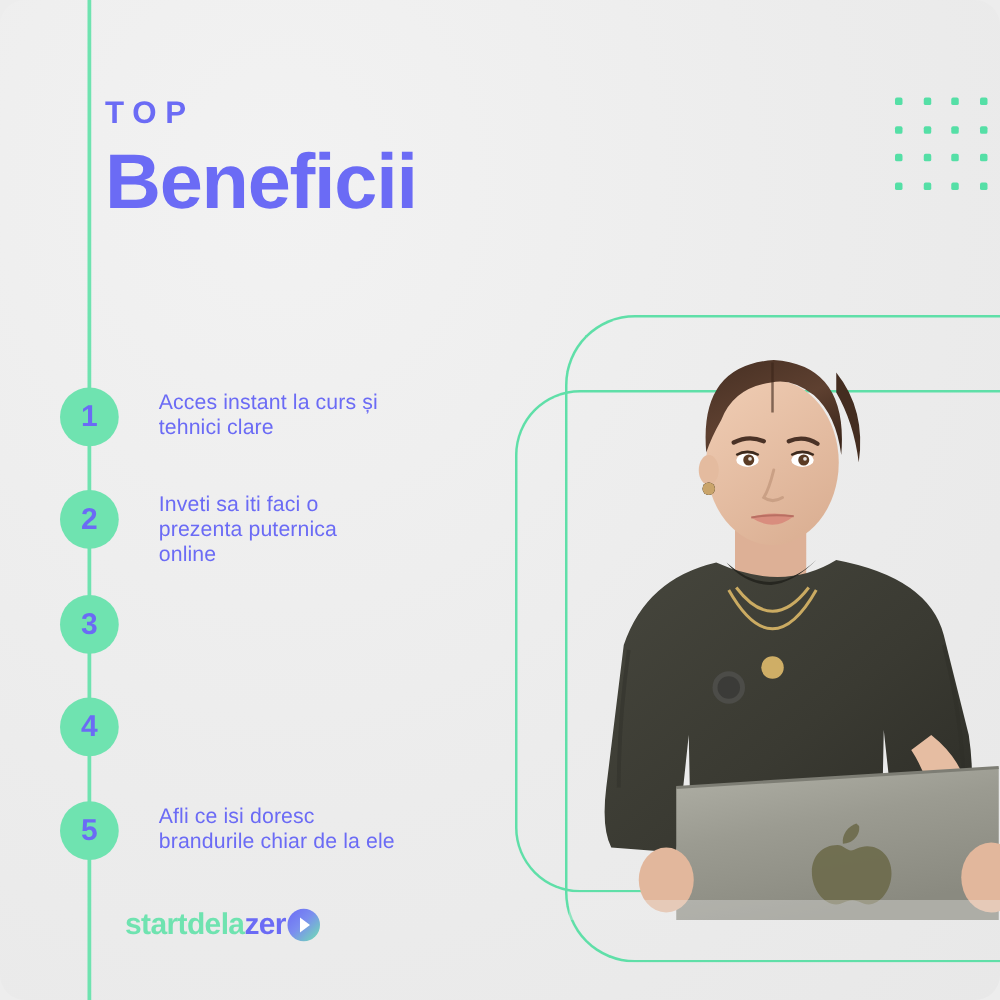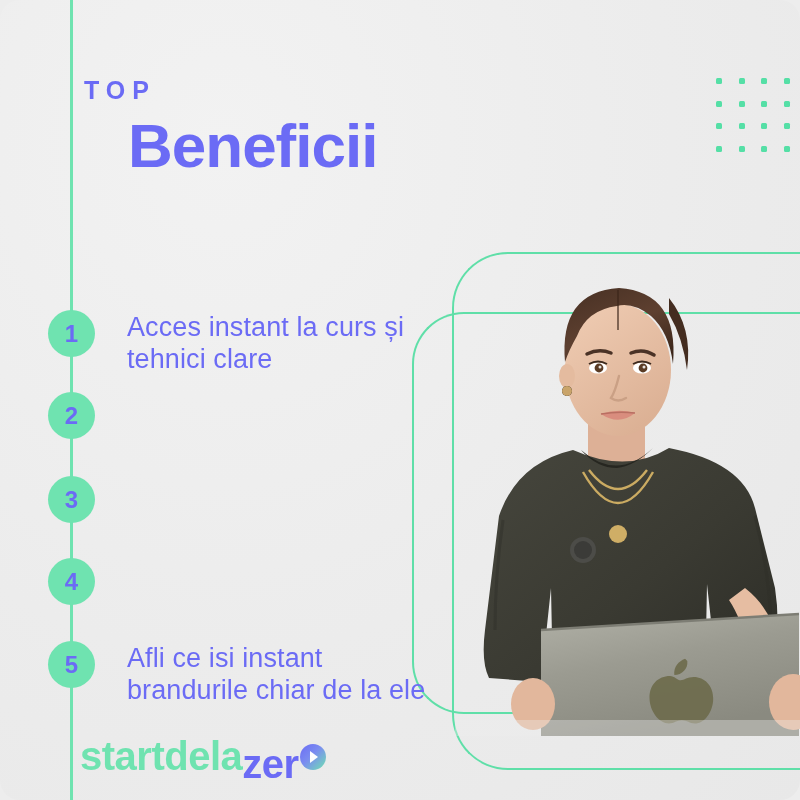--- a/index.html
+++ b/index.html
@@ -56,52 +56,52 @@
 
   
   #heading { position:absolute; left:84px; top:78px; }
   #eyebrow {
     font-size:25px; font-weight:bold; letter-spacing:7px;
     color:#6b6bf5; line-height:1;
   }
   #title {
     margin-top:10px;
     font-size:62px; font-weight:bold; letter-spacing:-1px;
-    color:#6b6bf5; line-height:1.05;margin-left:44px;
+    color:#6b6bf5; line-height:1.05;
   }
 
   
   #benefits { position:absolute; left:48px; top:287px; width:420px; }
   .benefit-row {
     position:absolute; left:0;
     display:flex; align-items:flex-start;
   }
   .badge {
     flex:0 0 auto;
     width:47px; height:47px; border-radius:50%;
     background:#6fe3b0;
     display:flex; align-items:center; justify-content:center;
     font-size:24px; font-weight:bold; color:#6b6bf5;
     position:relative; z-index:2;
   }
   .benefit-text {
     margin-left:32px; padding-top:2px;
-    font-size:27px; color:#6b6bf5;
+    font-size:17px; color:#6b6bf5;
     line-height:1.17; letter-spacing:0.1px;
     white-space:pre-line;
   }
 
   
   #logo {
-    position:absolute; left:80px; top:726px;
+    position:absolute; left:100px; top:726px;
     display:flex; align-items:center;
-    font-size:40px; font-weight:bold; letter-spacing:-0.5px;
+    font-size:24px; font-weight:bold; letter-spacing:-0.5px;
   }
   #logo-start { color:#6fe3b0; }
-  #logo-zero  { color:#6b6bf5;margin-top:16px; }
+  #logo-zero  { color:#6b6bf5; }
   #logo-mark {
     position:relative; width:26px; height:26px; border-radius:50%;
     margin-left:1px;
     background:linear-gradient(135deg, #6b6bf5 0%, #7b8df0 45%, #6fe3b0 100%);
     display:inline-block;
   }
   #logo-mark::after {
     content:""; position:absolute;
     left:10px; top:7px;
     border-left:8px solid #ffffff;
@@ -242,30 +242,33 @@
   </div>
 
   <div id="benefits">
       <div class="benefit-row" style="top: 23px;">
         <div class="badge">1</div>
         <div class="benefit-text">Acces instant la curs și
 tehnici clare</div>
       </div>
       <div class="benefit-row" style="top: 105px;">
         <div class="badge">2</div>
+        <div class="benefit-text">Inveti sa iti faci o
+prezenta puternica
+online</div>
       </div>
       <div class="benefit-row" style="top: 189px;">
         <div class="badge">3</div>
       </div>
       <div class="benefit-row" style="top: 271px;">
         <div class="badge">4</div>
       </div>
       <div class="benefit-row" style="top: 354px;">
         <div class="badge">5</div>
-        <div class="benefit-text">Afli ce isi instant
+        <div class="benefit-text">Afli ce isi doresc
 brandurile chiar de la ele</div>
       </div>
     </div>
 
   <div id="logo">
     <span id="logo-start">startdela</span>
     <span id="logo-zero">zer</span>
     <span id="logo-mark"></span>
   </div>
 

